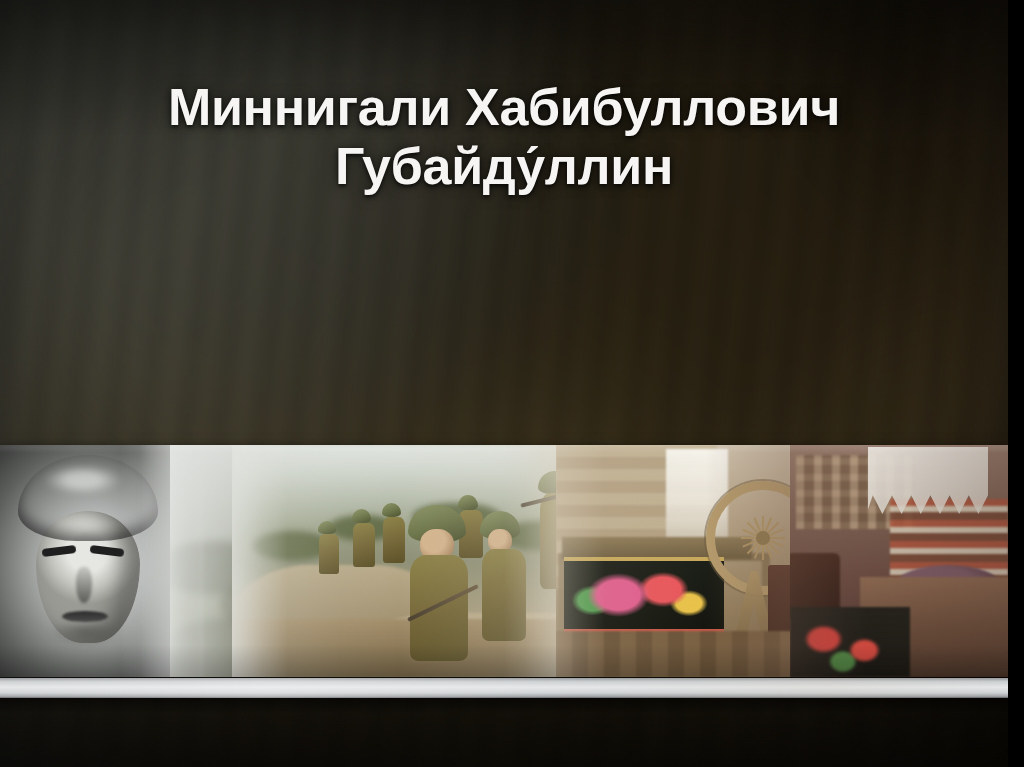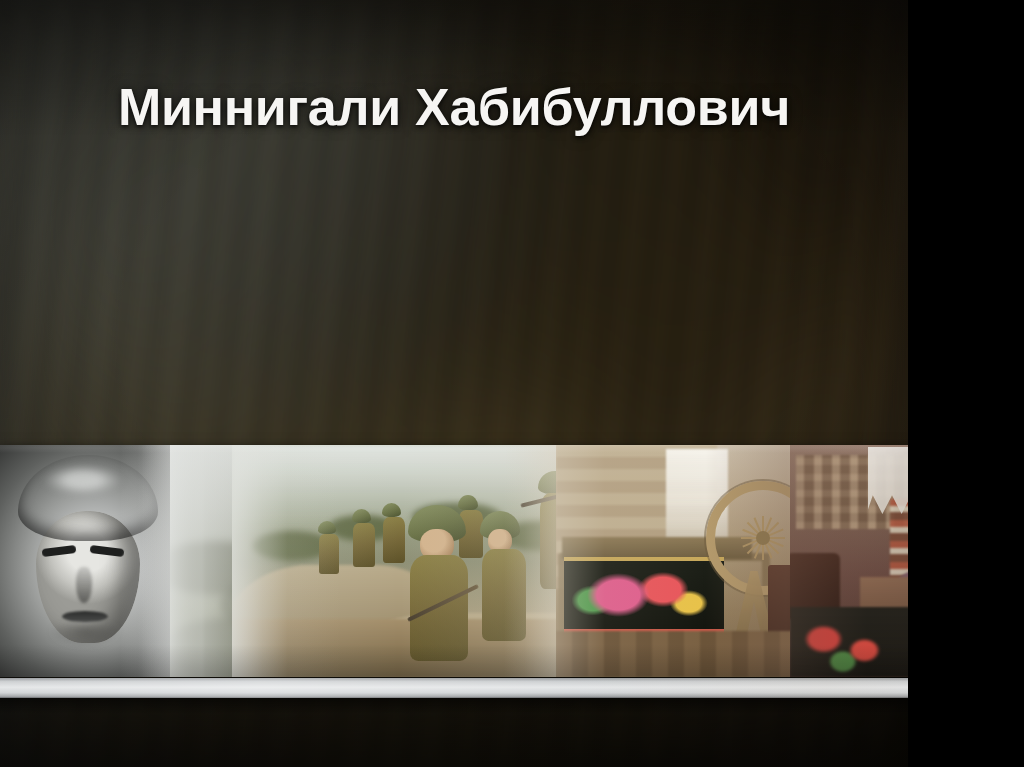--- a/index.html
+++ b/index.html
@@ -7,21 +7,21 @@
     margin: 0;
     padding: 0;
     background: #000;
   }
   body {
     font-family: "Liberation Sans", sans-serif;
   }
 
   .slide {
     position: relative;
-    width: 908px;
+    width: 1008px;
     height: 767px;
     overflow: hidden;
     background: #262320;
   }
 
   
   .bg-layer {
     position: absolute;
     inset: 0;
     z-index: 0;
@@ -471,20 +471,21 @@
 <div class="slide">
 
   <div class="bg-layer bg-base"></div>
   <div class="bg-layer bg-blobs"></div>
   <div class="bg-layer bg-streaks"></div>
   <div class="bg-layer bg-vignette"></div>
 
   <div class="title-block">
     <h1 class="slide-title">
       <span>Миннигали Хабибуллович</span><br>
+      <span>Губайду́ллин</span>
     </h1>
   </div>
 
   <div class="photo-strip">
 
     <div class="panel panel-portrait">
       <div class="portrait-bg"></div>
       <div class="face">
         <div class="shoulders"></div>
         <div class="face-oval"></div>

